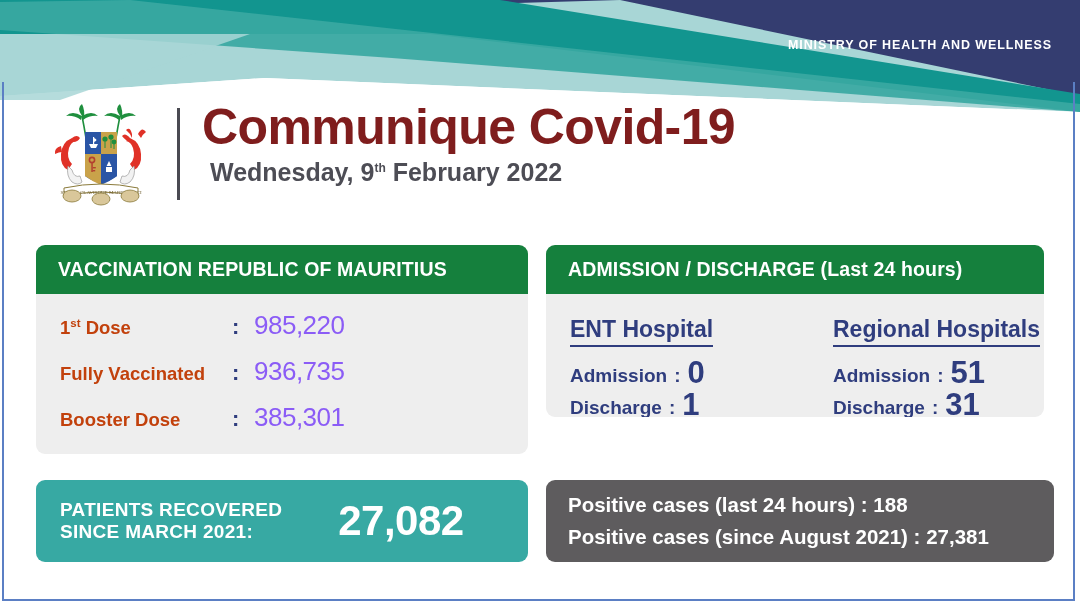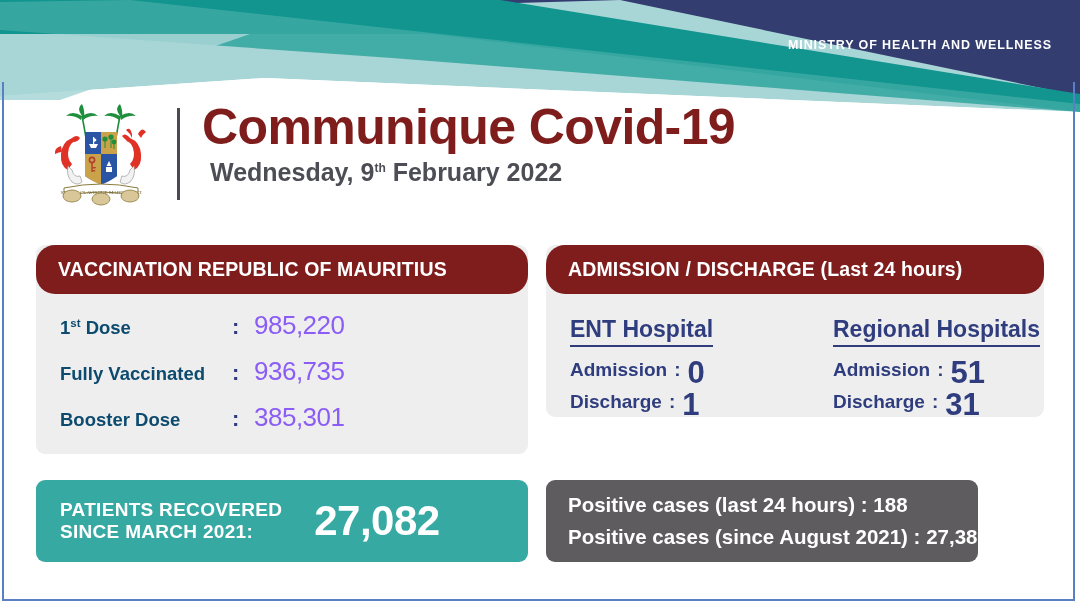--- a/index.html
+++ b/index.html
@@ -59,39 +59,38 @@
     font-family:"Liberation Sans", sans-serif;
   }
   #subtitle .sup{font-size:12px;vertical-align:super;}
 
   
   .card{
     position:absolute;border-radius:9px;overflow:hidden;
     background:#eeeeee;
   }
   .card-header{
-    background:#7f1d1d;color:#ffffff;
+    background:#15803d;color:#ffffff;
     font-size:19.5px;font-weight:bold;letter-spacing:0.15px;
     padding:13px 0 13px 22px;
     font-family:"Liberation Sans", sans-serif;
     white-space:nowrap;
-    border-radius:19px;
   }
   .card-body{padding:0;}
 
   #card-vaccination{left:36px;top:245px;width:492px;height:209px;}
   #card-admission{left:546px;top:245px;width:498px;height:172px;}
 
   
   .vax-row{
     display:flex;align-items:baseline;
     padding:0 0 0 24px;height:46px;
   }
   .vax-label{
-    width:172px;font-size:18.5px;font-weight:bold;color:#0c4a6e;
+    width:172px;font-size:18.5px;font-weight:bold;color:#c2410c;
     white-space:nowrap;
   }
   .vax-label .sup{font-size:11.5px;vertical-align:super;}
   .vax-colon{
     width:22px;font-size:22px;font-weight:bold;color:#2f3d7e;text-align:left;
   }
   .vax-value{
     font-size:26px;font-weight:normal;color:#8b5cf6;letter-spacing:-0.5px;
     white-space:nowrap;
   }
@@ -100,43 +99,43 @@
   
   #hospital-cols{display:flex;padding:22px 0 0 0;}
   .hosp-col{width:50%;box-sizing:border-box;padding-left:24px;}
   .hosp-col.right{padding-left:38px;}
   .hosp-title{
     font-size:23px;font-weight:bold;color:#2f3d7e;
     border-bottom:2.5px solid #2f3d7e;
     display:inline-block;padding-bottom:2px;margin-bottom:12px;
     white-space:nowrap;
   }
-  .hosp-row{display:flex;align-items:flex-start;margin-bottom:4px;}
+  .hosp-row{display:flex;align-items:flex-end;margin-bottom:4px;}
   .hosp-label{font-size:19px;font-weight:bold;color:#2f3d7e;white-space:nowrap;}
   .hosp-colon{font-size:19px;font-weight:bold;color:#2f3d7e;padding:0 7px;}
   .hosp-value{font-size:31px;font-weight:bold;color:#2f3d7e;line-height:0.9;}
 
   
   #card-recovered{
     position:absolute;left:36px;top:480px;width:492px;height:82px;
     background:#37a9a3;border-radius:9px;
-    display:flex;align-items:center;
+    display:flex;align-items:center;gap:24px;
   }
   #recovered-label{
     color:#ffffff;font-size:19px;font-weight:bold;letter-spacing:0.3px;
     line-height:1.18;padding-left:24px;white-space:pre-line;
   }
   #recovered-value{
     color:#ffffff;font-size:42px;font-weight:bold;letter-spacing:-0.5px;
     margin-left:32px;
   }
 
   
   #card-cases{
-    position:absolute;left:546px;top:480px;width:432px;height:82px;
+    position:absolute;left:546px;top:480px;width:508px;height:82px;
     background:#5e5c5e;border-radius:9px;
     display:flex;flex-direction:column;justify-content:center;
     padding-left:22px;box-sizing:border-box;
   }
   .case-line{
     color:#ffffff;font-size:20.5px;font-weight:bold;
     line-height:1.55;white-space:nowrap;
   }
 </style>
 </head>

